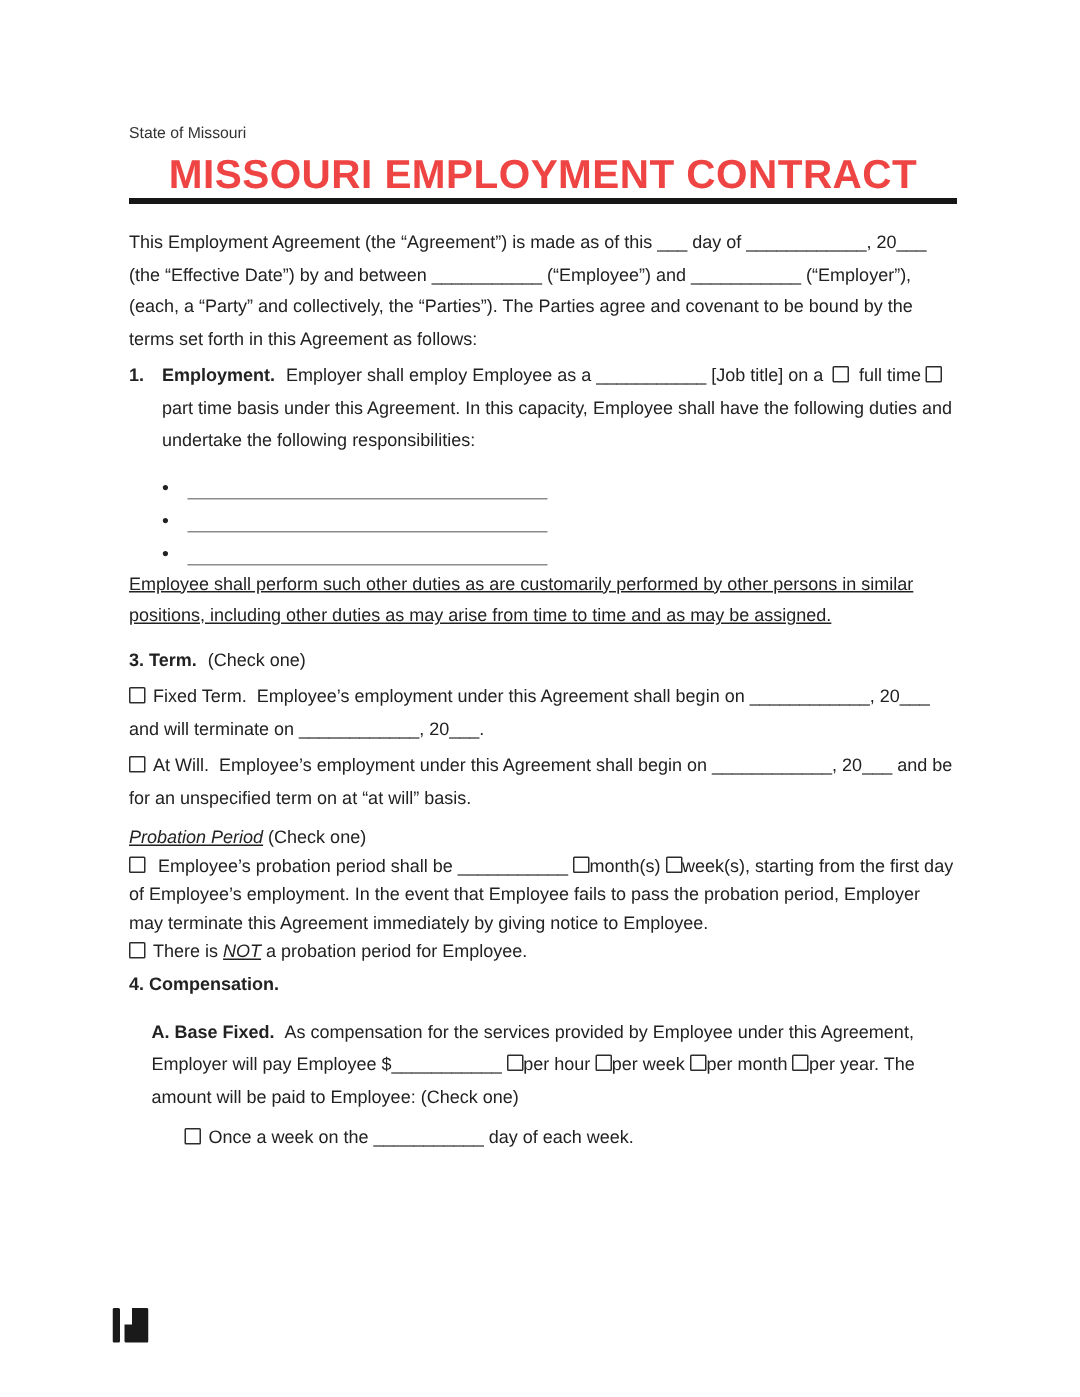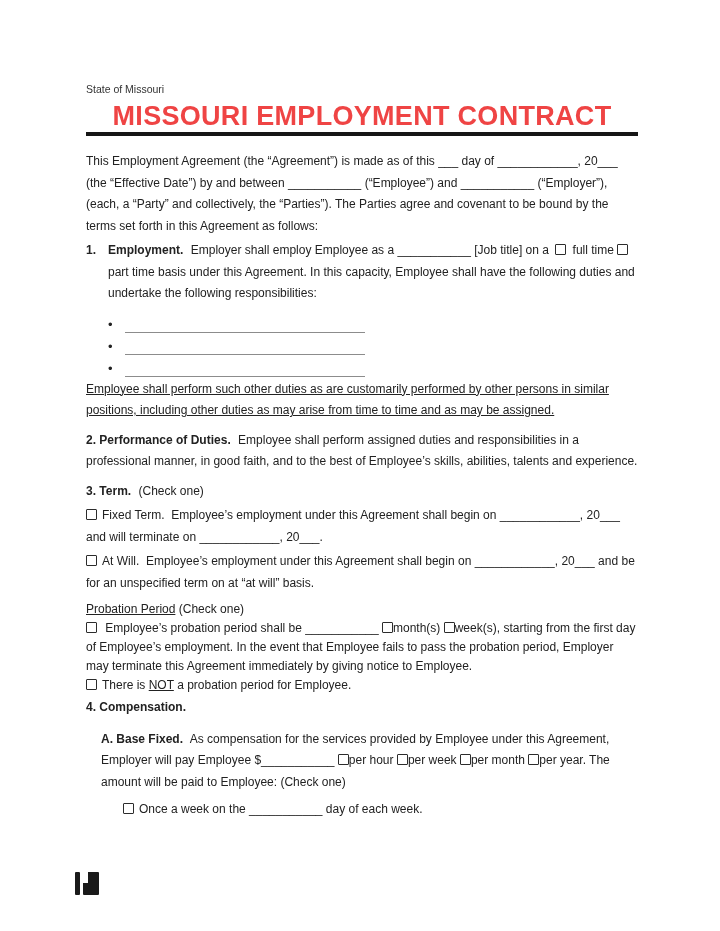--- a/index.html
+++ b/index.html
@@ -18,21 +18,21 @@
   .lead{font-weight:bold;margin-right:4px;}
   .bullets{margin-top:6px;padding-left:22px;}
   .bullet-row{height:22px;display:flex;align-items:flex-end;}
   .bullet-dot{font-size:13px;line-height:16px;margin-right:12px;}
   .bline{display:inline-block;width:240px;height:15px;border-bottom:1.2px solid #8c8c8c;}
   .duties{margin-top:2px;text-decoration:underline;}
   .sec2{margin-top:8px;}
   .sec3h{margin-top:8px;}
   .opt{margin-top:3px;}
   .prob{margin-top:6px;line-height:19px;}
-  .u{text-decoration:underline;}
+  .u{text-decoration:underline;font-style:italic;}
   .sec4{margin-top:2px;font-weight:bold;}
   .basesalary{margin-top:10px;margin-left:15px;}
   .onceweek{margin-top:6px;margin-left:37px;}
   .cb{
     display:inline-block;width:9px;height:9px;border:1.6px solid #2c2c2c;border-radius:1px;
     vertical-align:-1px;background:#fff;
   }
   .cb-lead{margin-right:5px;}
   .cb-mid{margin:0 3px;}
   .logo{position:absolute;left:75px;top:870px;width:24px;height:27px;}
@@ -68,24 +68,20 @@
         <span class="bline"></span>
       </div>
       <div class="bullet-row">
         <span class="bullet-dot">•</span>
         <span class="bline"></span>
       </div>
     </div>
 
     <p class="blk duties">Employee shall perform such other duties as are customarily performed by other persons in similar positions, including other duties as may arise from time to time and as may be assigned.</p>
 
-    <p class="blk sec2">
-      <span class="lead">2. Performance of Duties.</span>
-      <span>Employee shall perform assigned duties and responsibilities in a professional manner, in good faith, and to the best of Employee’s skills, abilities, talents and experience.</span>
-    </p>
 
     <p class="blk sec3h">
       <span class="lead">3. Term.</span>
       <span>(Check one)</span>
     </p>
 
     <p class="blk opt">
       <span class="cb cb-lead"></span><span>Fixed Term.</span>&nbsp;
       <span>Employee’s employment under this Agreement shall begin on ____________, 20___ and will terminate on ____________, 20___.</span>
     </p>

